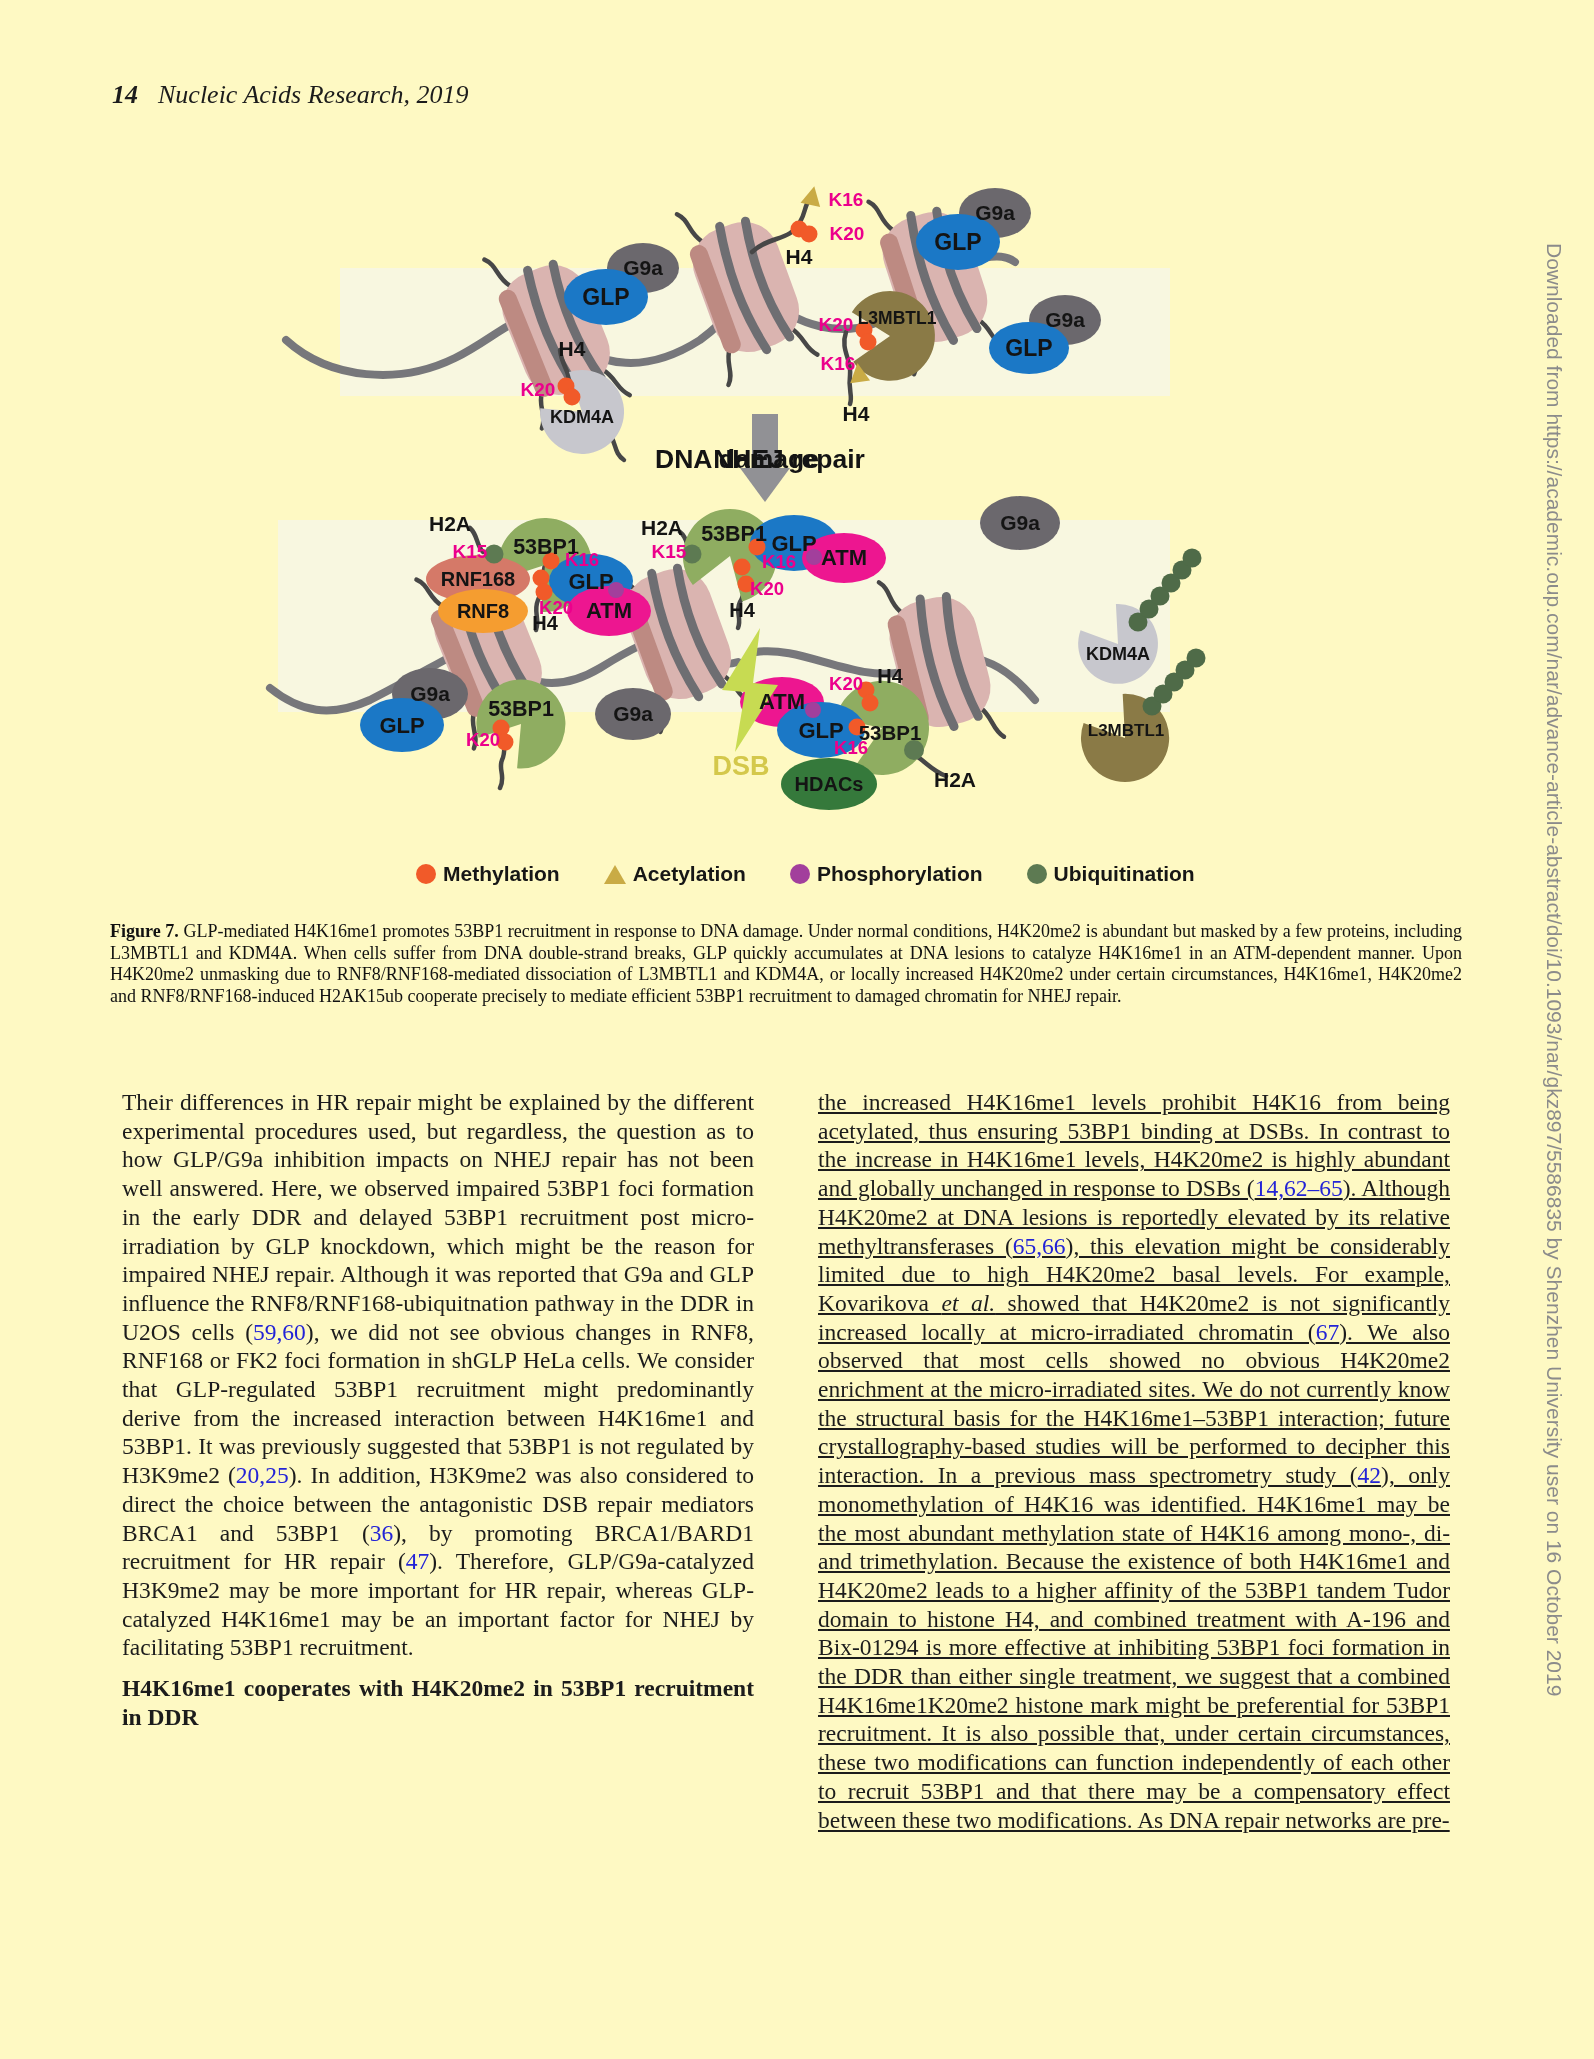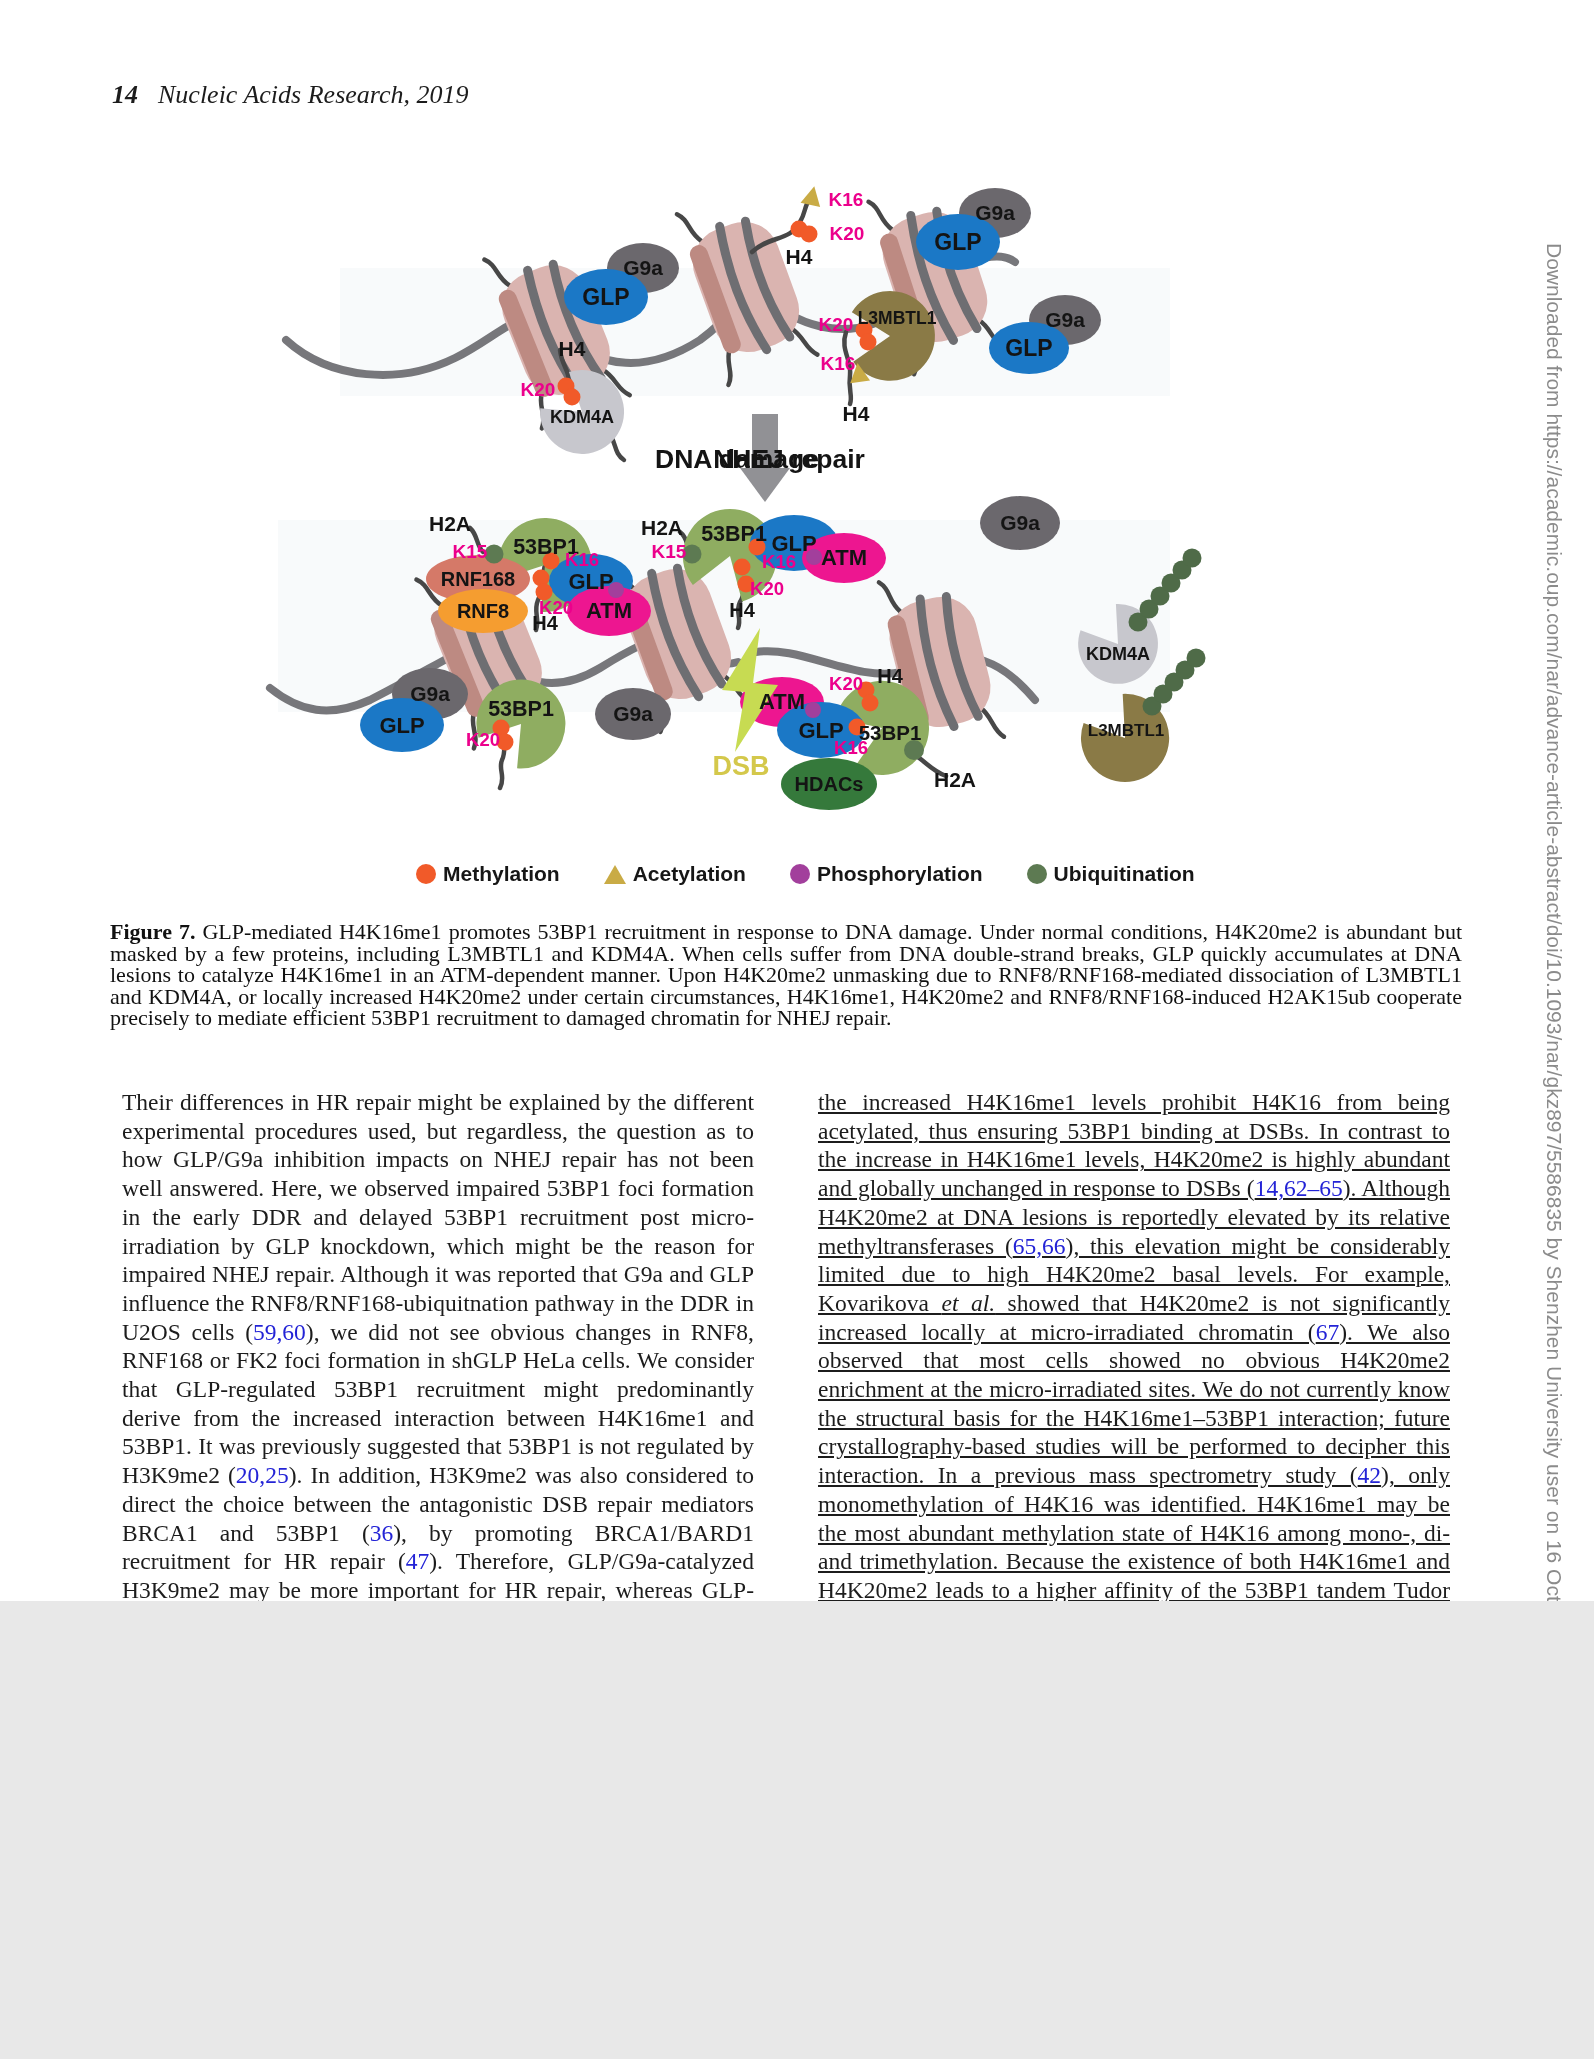--- a/index.html
+++ b/index.html
@@ -1,16 +1,16 @@
 <!DOCTYPE html>
 <html style="--c-glp: #1b78c6; --c-g9a: #6b686d; --c-atm: #ed1690; --c-rnf168: #d57968; --c-rnf8: #f59d30; --c-p53bp1: #8fad61; --c-hdacs: #35793b; --c-kdm4a: #c7c7cd; --c-l3mbtl1: #8a7a46; --c-methylation: #f15a29; --c-acetylation: #c9ab45; --c-phosphorylation: #a23f9c; --c-ubiquitination: #5d7a52; --c-ub_chain: #4f6b48; --c-dsb_bolt: #c7db52; --c-dsb_text: #d4c84b; --c-k_label: #ec008c; --c-dna: #77777b; --c-arrow: #919195; --c-nucleosome_body: #dab4b0; --c-nucleosome_edge: #bd8a82;"><head>
 <meta charset="utf-8">
 <style>
   html,body{margin:0;padding:0;background:#e8e8e8;}
-  .page{position:relative;width:1594px;height:1601px;background:#ffffff;overflow:hidden;
+  .page{position:relative;width:1594px;height:2059px;background:#fef9c3;overflow:hidden;
         font-family:"Liberation Serif","DejaVu Serif",serif;color:#1c1c1c;}
   
   .hdr{position:absolute;left:112px;top:80px;font-size:26px;font-style:italic;}
   .hdr .pn{font-weight:bold;margin-right:20px;}
   
   .figwrap{position:absolute;left:250px;top:140px;width:1000px;height:780px;}
   .lb{font-family:"Liberation Sans","DejaVu Sans",sans-serif;font-weight:700;fill:#141414;text-anchor:middle;}
   .t-k{fill:var(--c-k_label);}
   .t-dsb{fill:var(--c-dsb_text);}
   .dna{stroke:var(--c-dna);stroke-width:8;fill:none;stroke-linecap:round;}
@@ -22,21 +22,21 @@
   .f-pho{fill:var(--c-phosphorylation);} .f-ub{fill:var(--c-ubiquitination);}
   .f-chain{fill:var(--c-ub_chain);} .f-bolt{fill:var(--c-dsb_bolt);} .f-arrow{fill:var(--c-arrow);}
   
   .legend{position:absolute;left:416px;top:862px;display:flex;align-items:center;gap:44px;
           font-family:"Liberation Sans","DejaVu Sans",sans-serif;font-weight:700;font-size:21px;color:#161616;text-align:center;}
   .legend .item{display:flex;align-items:center;gap:7px;}
   .sw-circle{width:20px;height:20px;border-radius:50%;}
   .sw-tri{width:0;height:0;border-left:11px solid transparent;border-right:11px solid transparent;
           border-bottom:19px solid #c9ab45;}
   
-  .caption{position:absolute;left:110px;top:921px;width:1352px;font-size:22px;line-height:21.6px;
+  .caption{position:absolute;left:110px;top:921px;width:1352px;font-size:18px;line-height:21.6px;
            text-align:justify;color:#111;}
   
   .col{position:absolute;top:1076px;width:656px;font-size:23.5px;line-height:28.7px;text-align:justify;}
   .col-l{left:110px;} .col-r{left:806px;text-decoration:underline;}
   .col p{margin:12px;}
   .sect-head{font-weight:bold;margin:30px 0 14px 0;}
   .seg-b{font-weight:bold;}
   .seg-i{font-style:italic;}
   .seg-c{color:#2323d6;}
   

